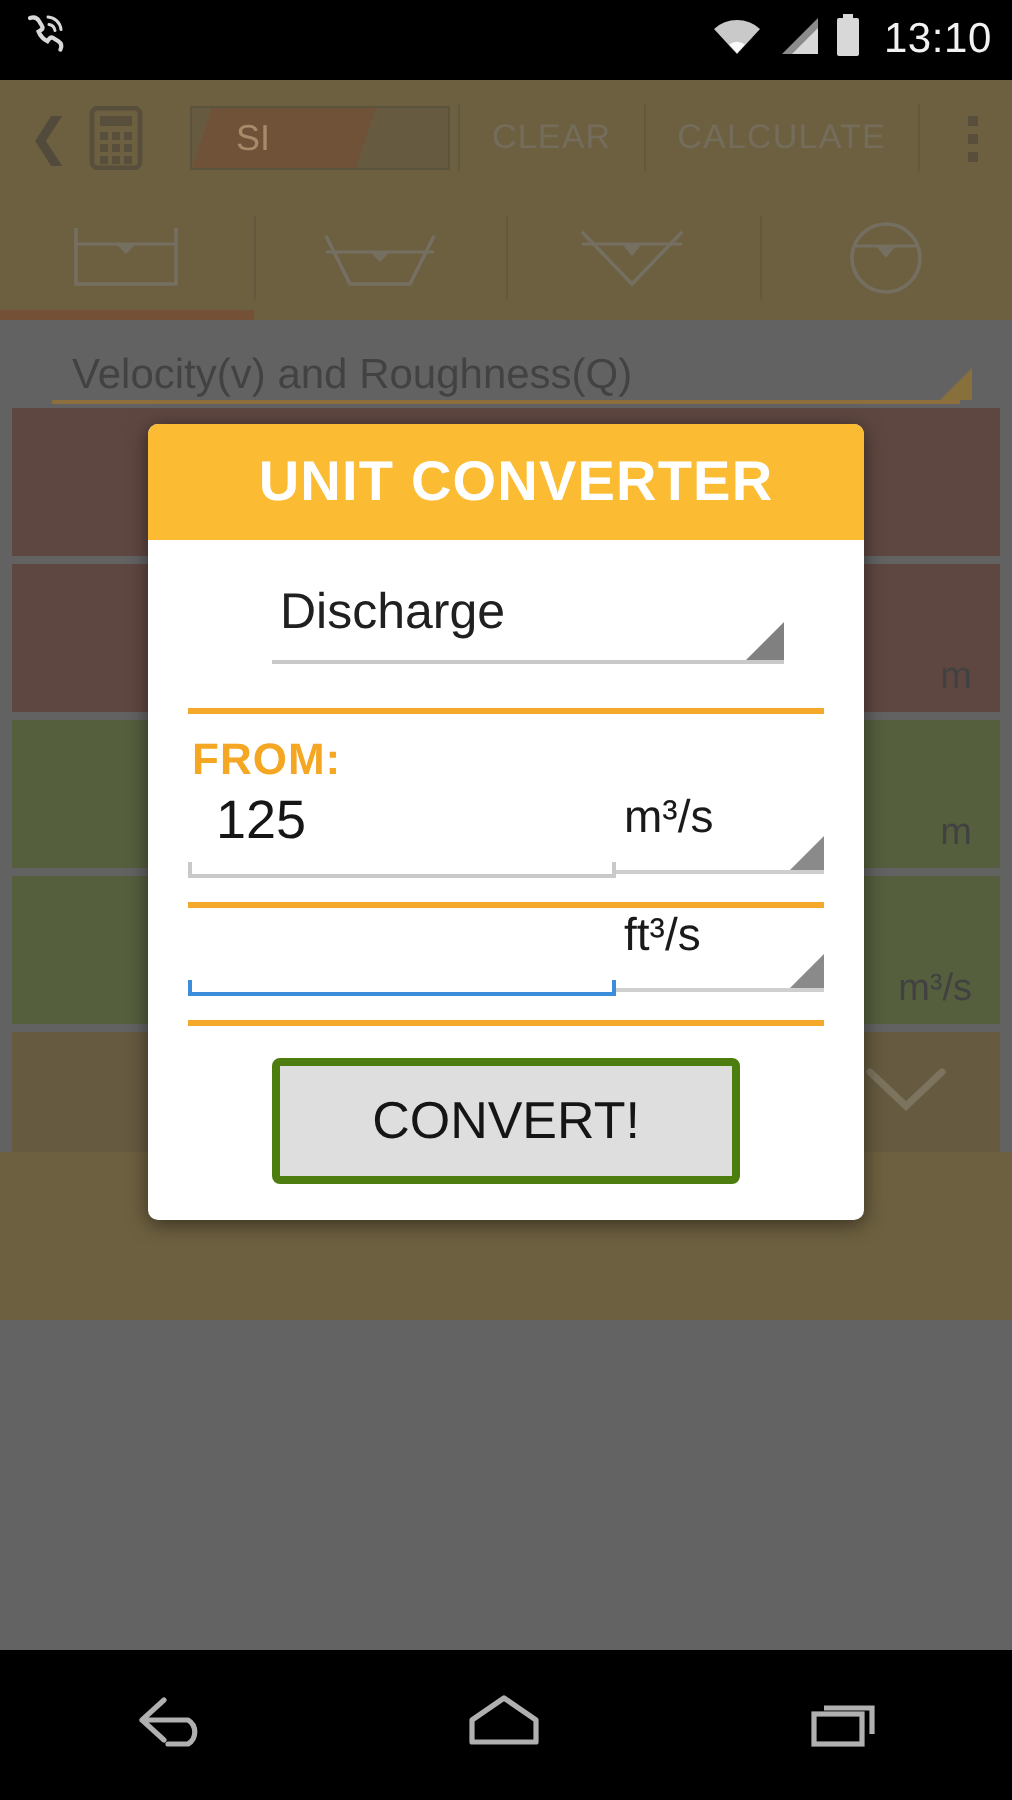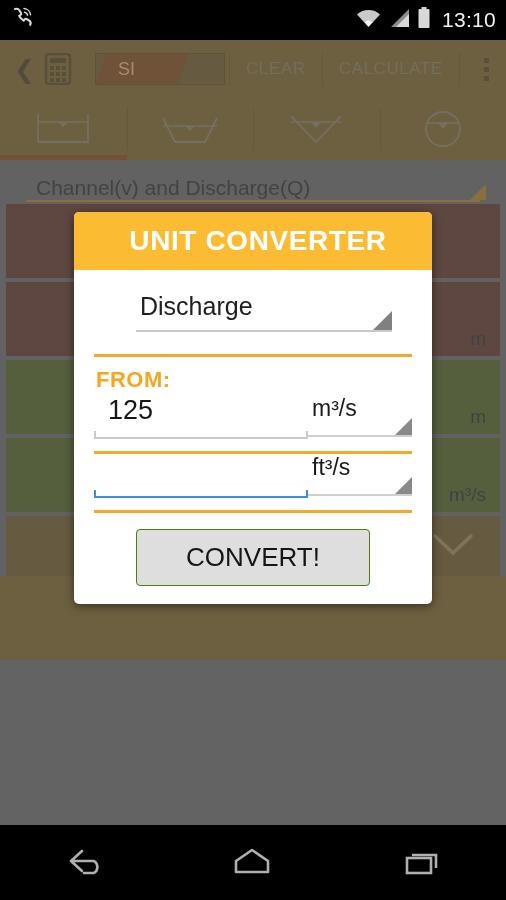--- a/index.html
+++ b/index.html
@@ -145,21 +145,21 @@
   .unit-spinner { position: relative; width: 104px; height: 46px; flex: 0 0 104px; }
   .unit-spinner .uval { font-size: 23px; color: #1a1a1a; text-align: left; padding-left: 4px; }
   .unit-spinner .uline2 { position: absolute; left: 0; right: 0; bottom: 4px; height: 2px; background: #cfcfcf; }
   .unit-spinner .tri2 {
     position: absolute; right: 0; bottom: 6px; width: 0; height: 0;
     border-left: 17px solid transparent; border-bottom: 17px solid #8a8a8a;
   }
 
   .convert-wrap { display: flex; justify-content: center; margin-top: 16px; }
   .convert-btn {
-    background: #DEDEDE; border: 1px solid #4d7c0f; border-radius: 4px;
+    background: #DEDEDE; border: 4px solid #4d7c0f; border-radius: 4px;
     padding: 12px 0; width: 234px; text-align: center;
     font-size: 26px; color: #151515;
   }
 
   
   .navbar {
     position: absolute; left: 0; bottom: 0; width: 506px; height: 75px;
     background: #000; display: flex; align-items: center; justify-content: space-around;
   }
 </style>
@@ -272,21 +272,21 @@
           <circle cx="23" cy="20" r="17" fill="none" stroke="#8d7f63" stroke-width="1.8"></circle>
           <path d="M7 14 L39 14" stroke="#8d7f63" stroke-width="1.6"></path>
           <path d="M18 14 L23 20 L28 14 Z" fill="#8d7f63"></path>
         </svg>
         <div class="ind"></div>
       </div>
     </div>
 
     <div class="content">
       <div class="spinner-row">
-        <span class="txt">Channel(v) and Discharge(Q)</span>
+        <span class="txt">Velocity(v) and Roughness(Q)</span>
         <div class="rule"></div>
         <div class="tri"></div>
       </div>
 
       <div class="rows">
         <div class="row maroon">
           <div class="label">Channel Roughness Coefficient (n):</div>
           <div class="fieldline"></div>
           <div class="unit"></div>
         </div>

